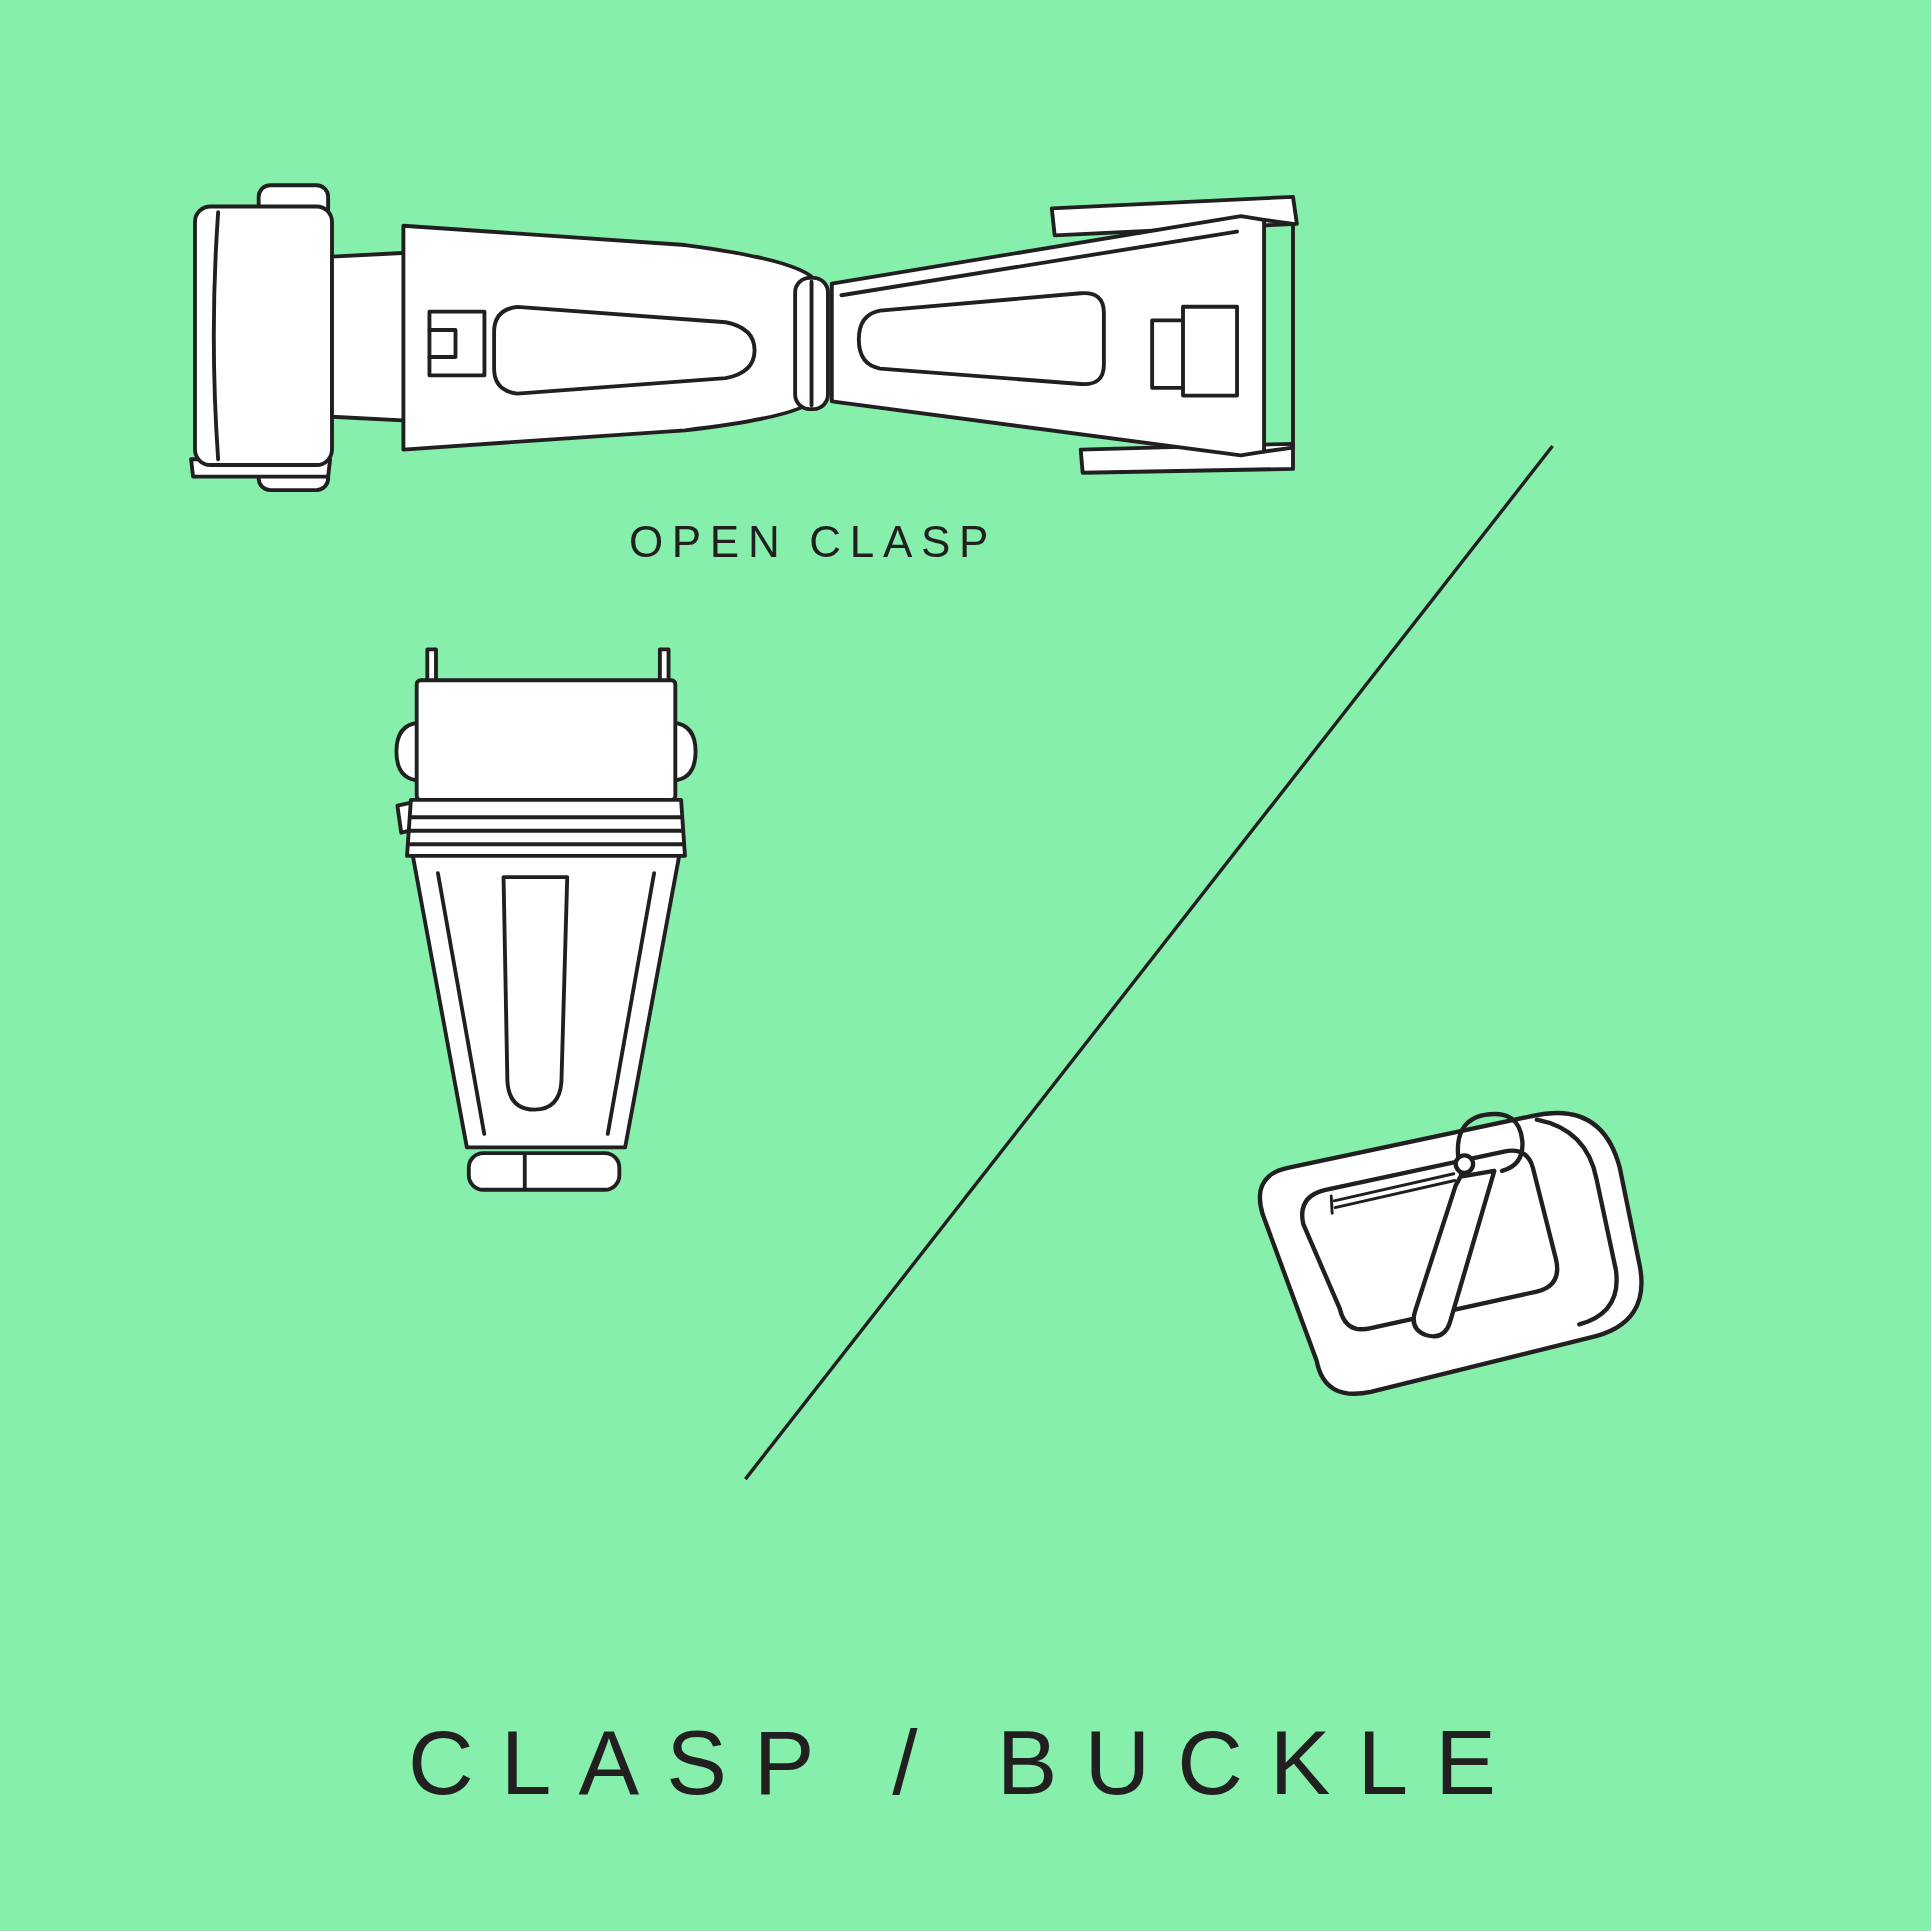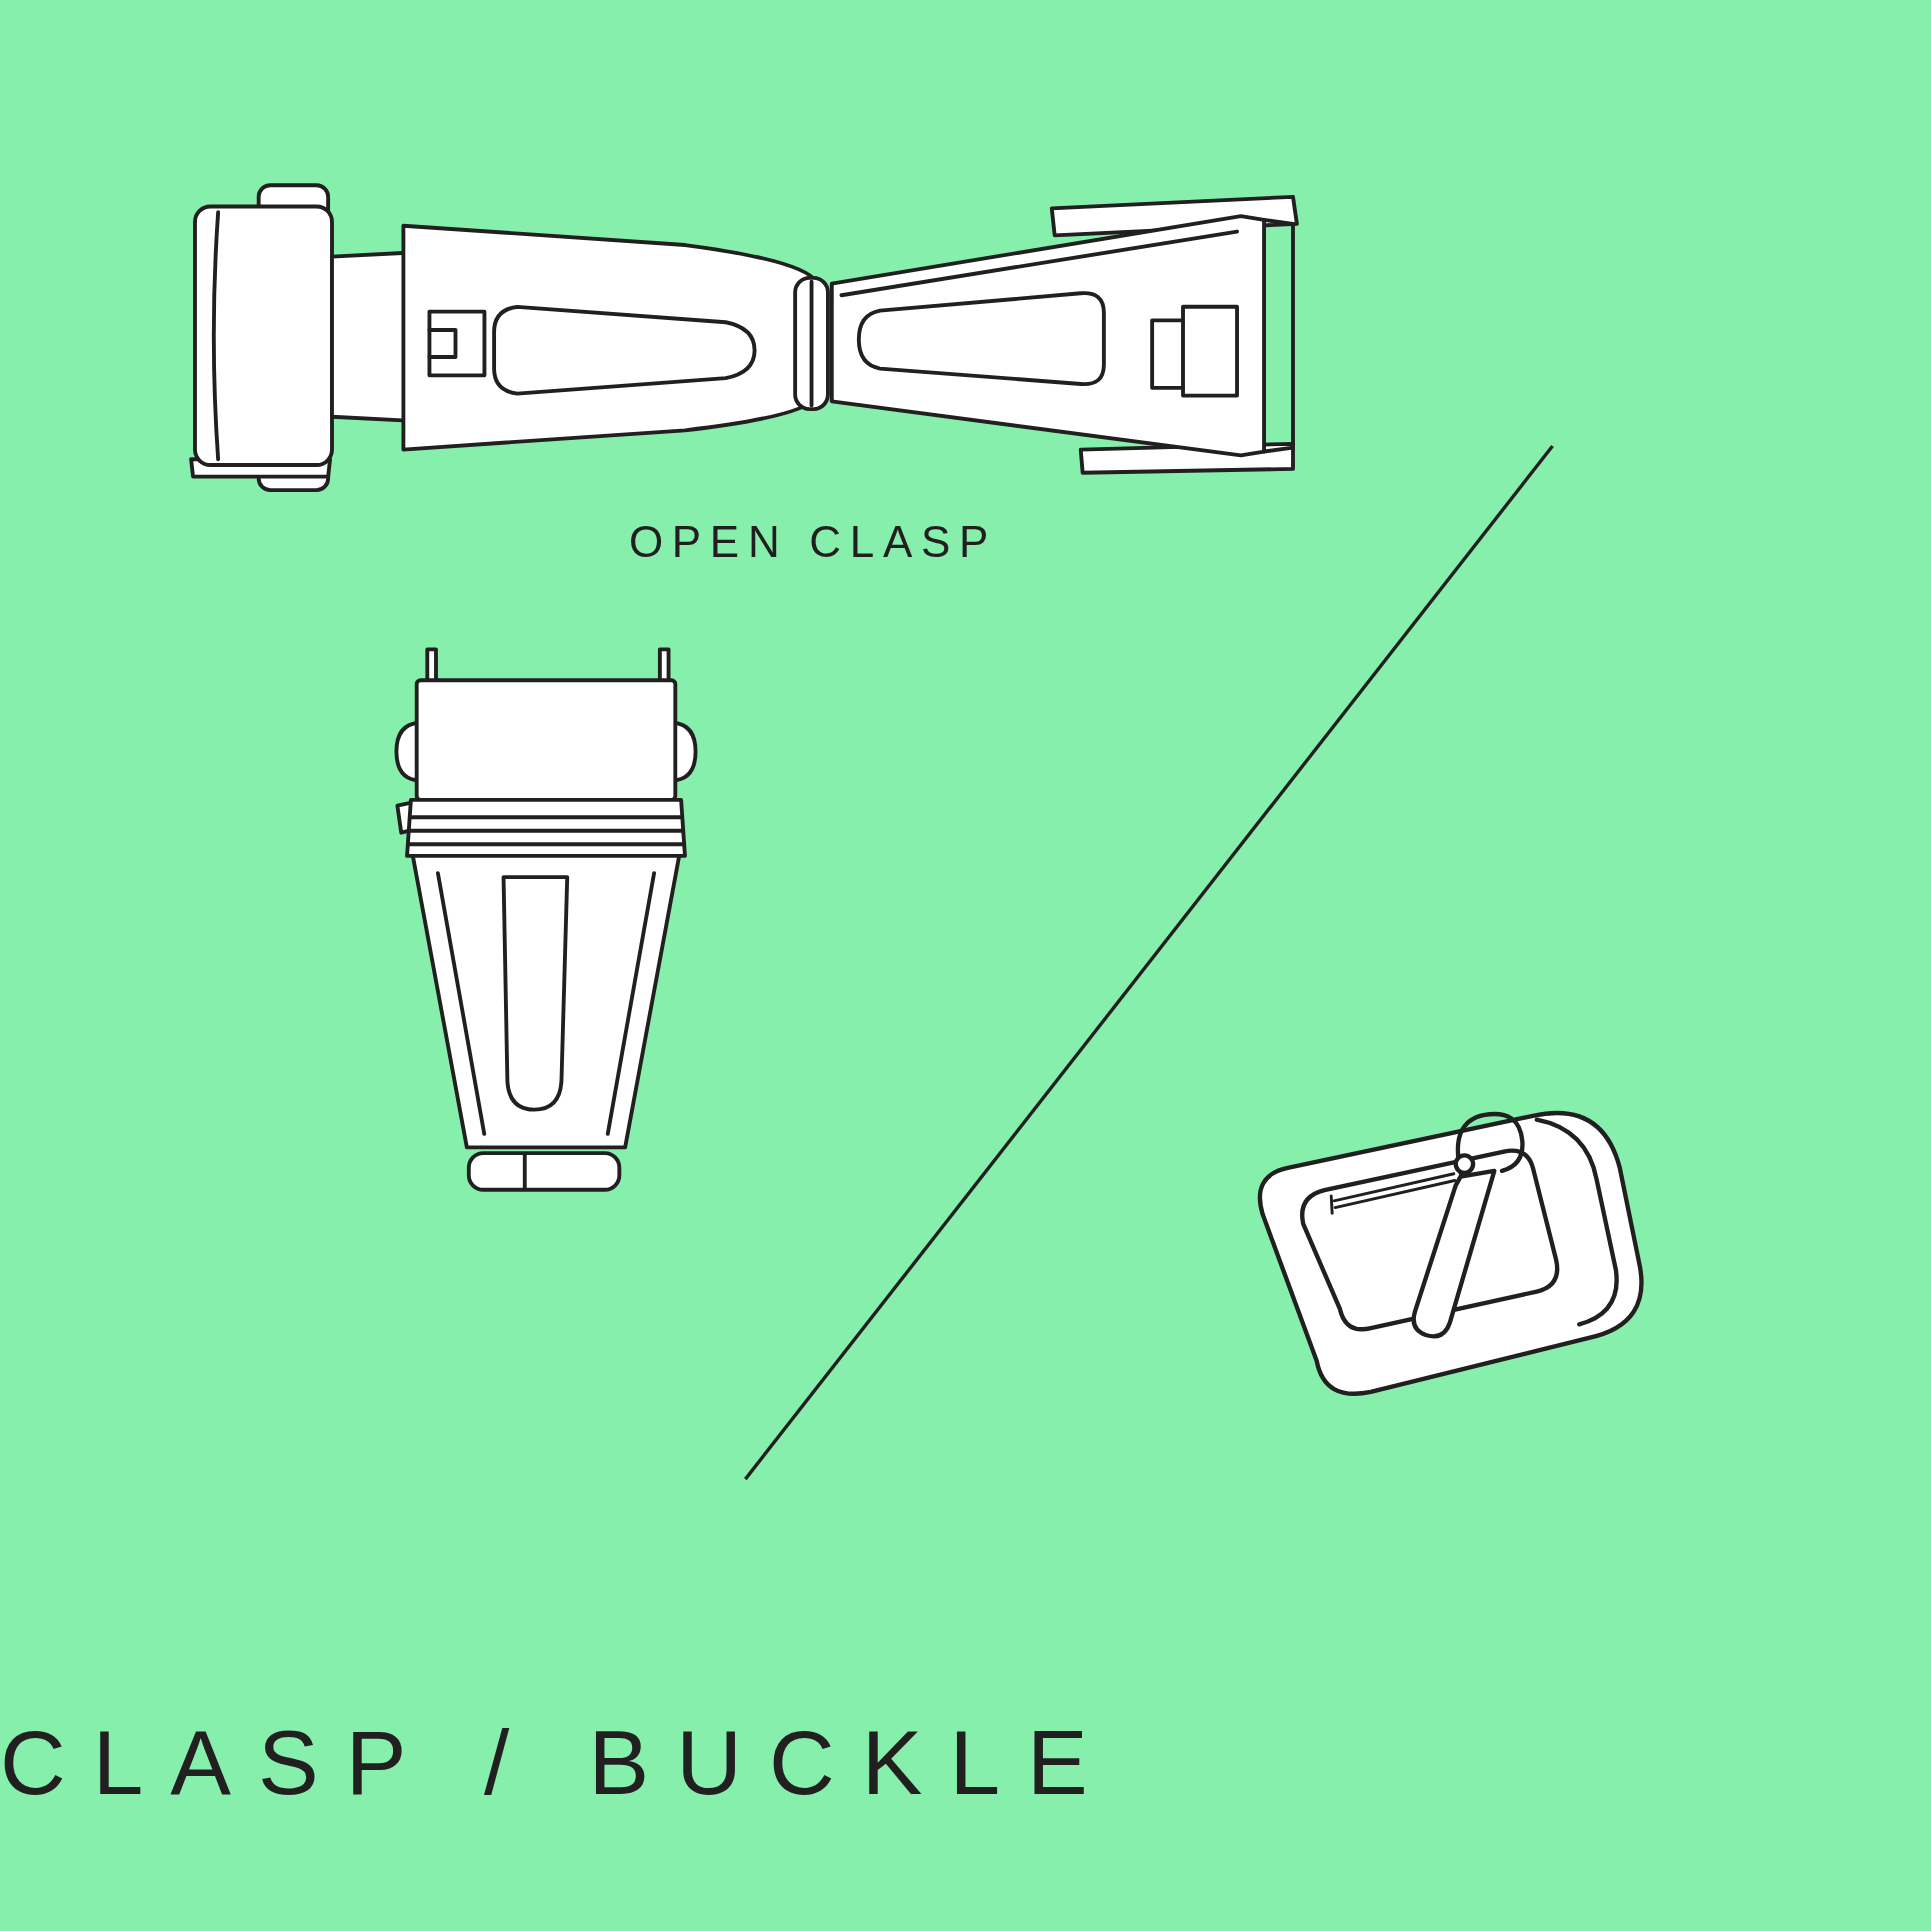--- a/index.html
+++ b/index.html
@@ -49,21 +49,21 @@
   .caption-closed {
     left: 246px;
     top: 1240px;
     width: 579px;
   }
   .title {
     position: absolute;
     left: 0;
     top: 1711px;
     width: 1931px;
-    text-align: left;
+    text-align: center;
     font-size: 91px;
     font-weight: 500;
     letter-spacing: 27px;
     color: #221f20;
     white-space: nowrap;
   }
 </style>
 </head>
 <body>
 

